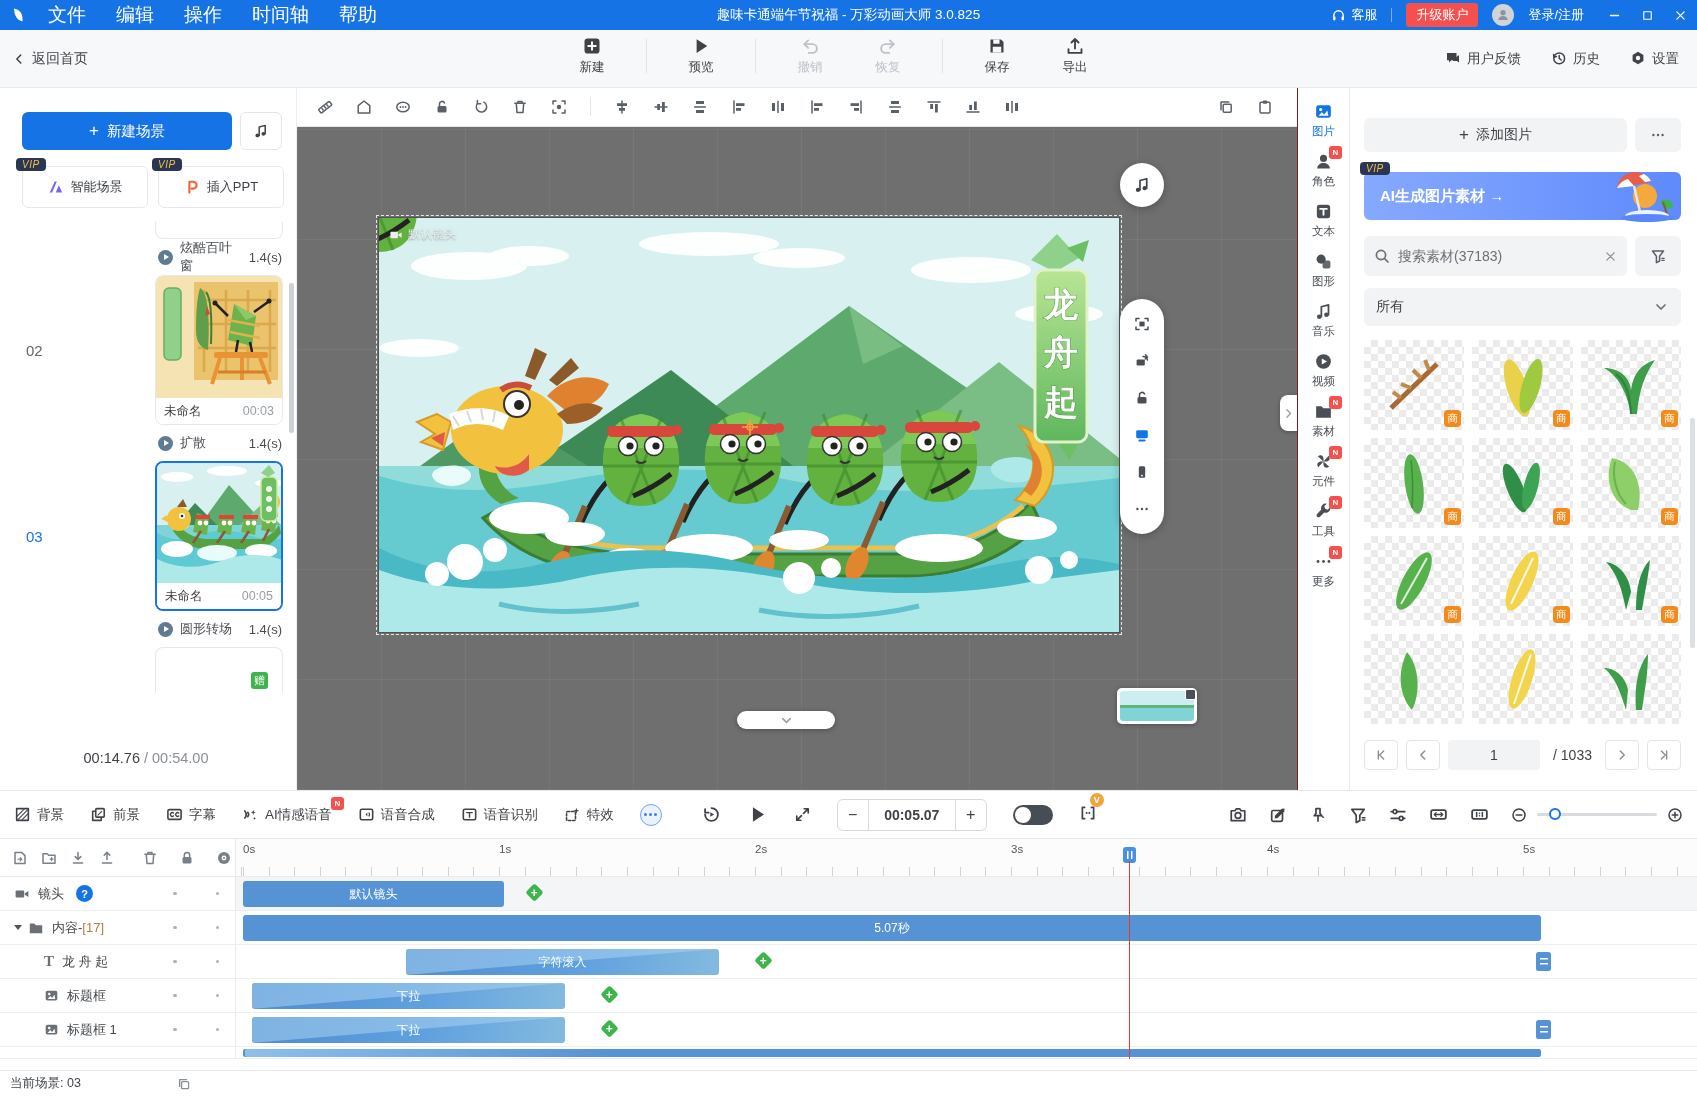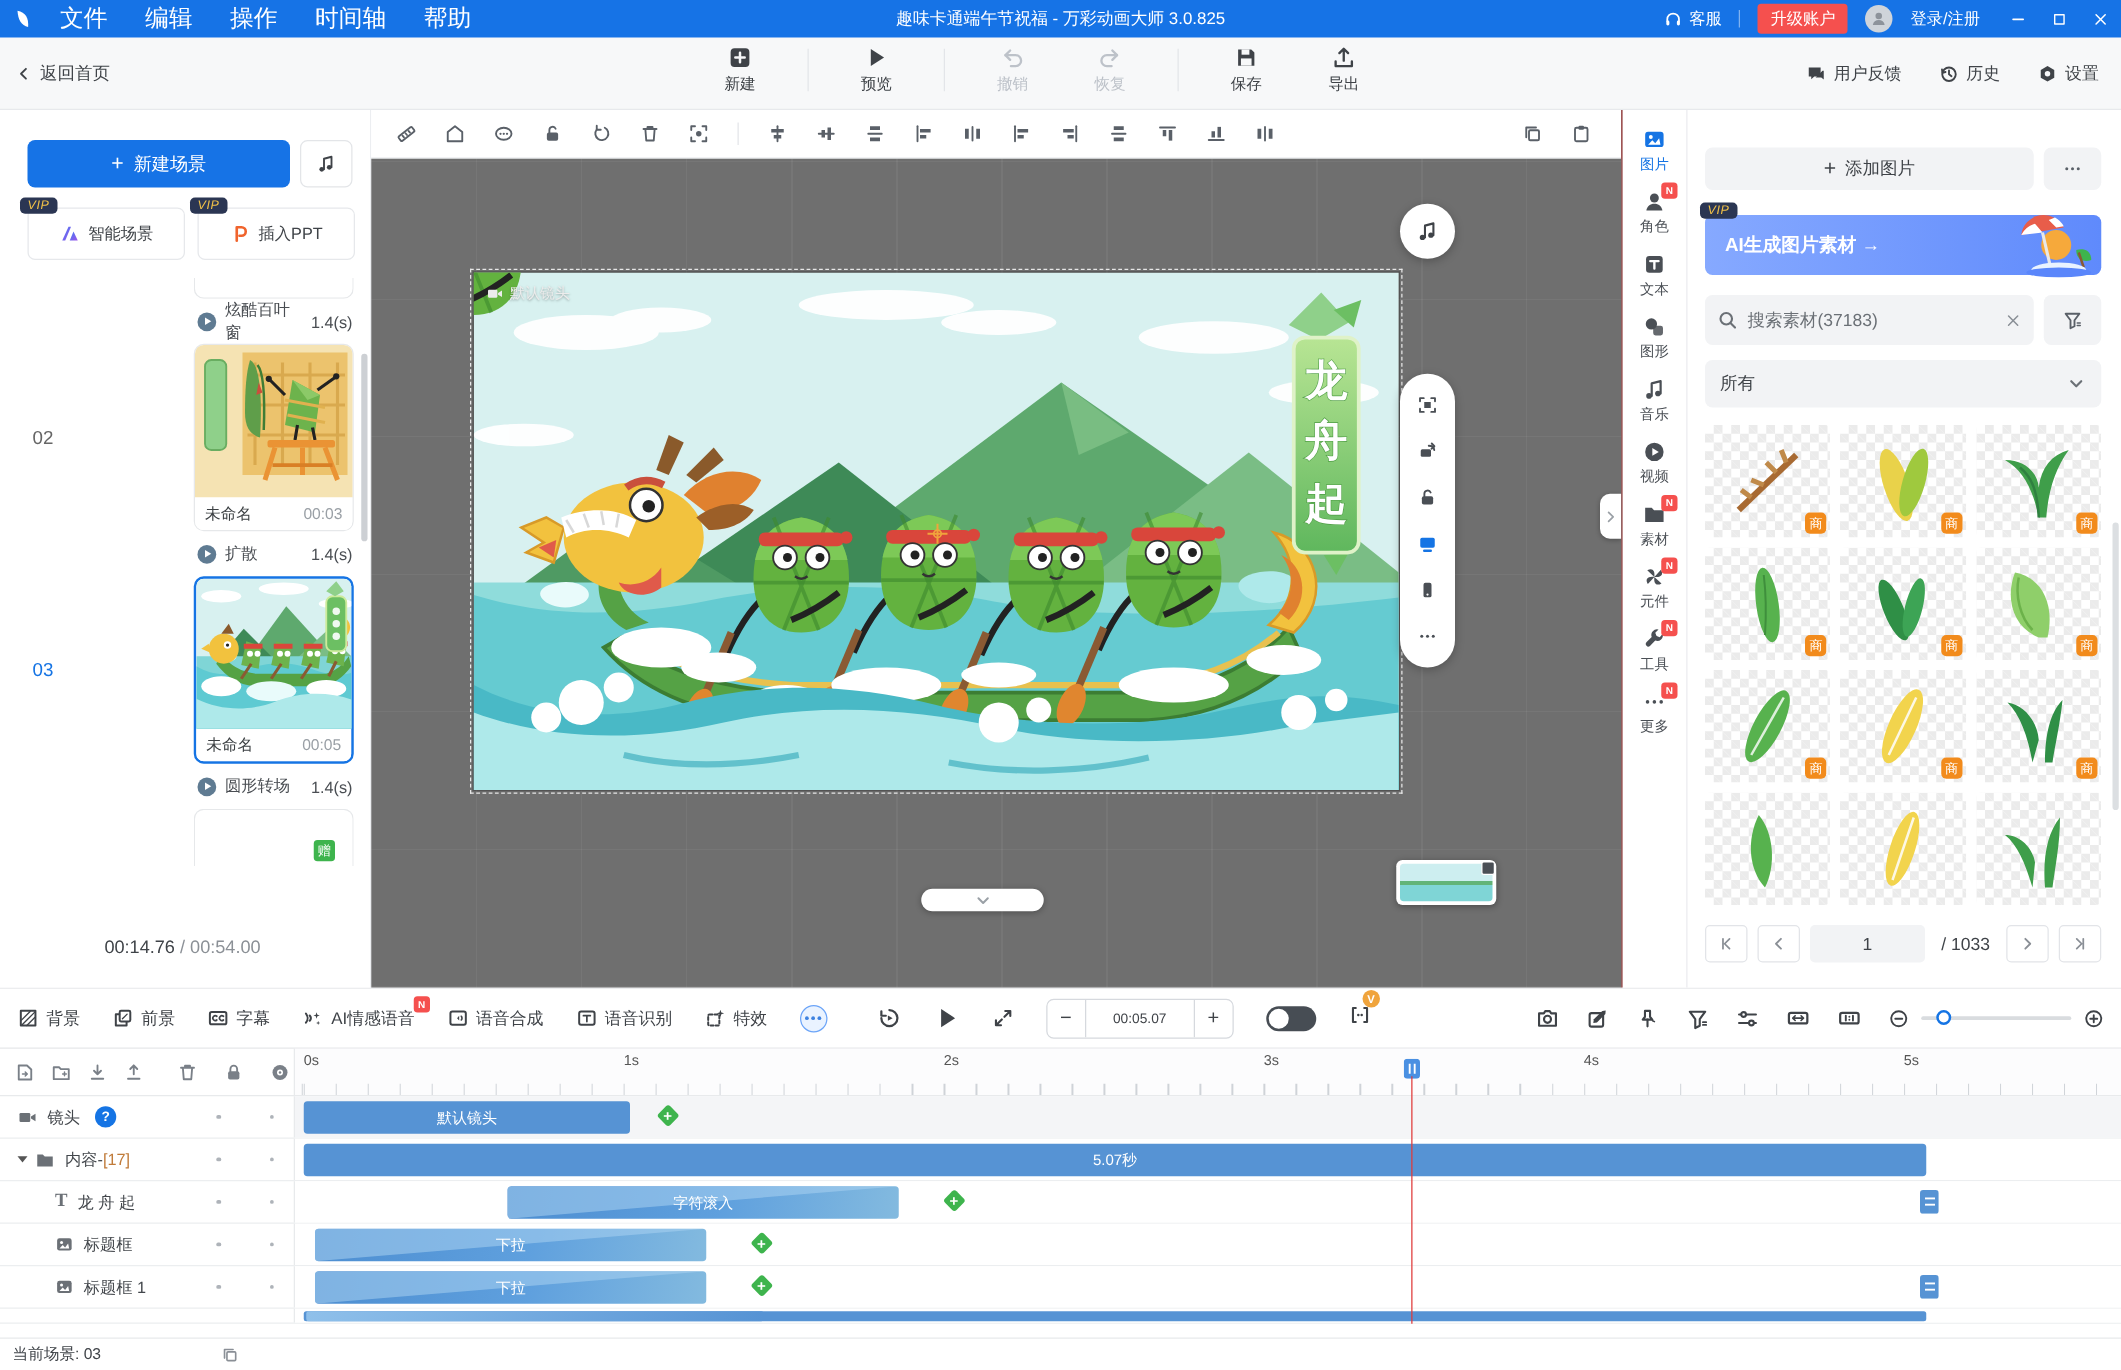--- a/index.html
+++ b/index.html
@@ -18,21 +18,21 @@
   .logo{width:16px;height:16px}
   
   .topbar{height:58px;background:#f7f8f9;border-bottom:1px solid #e7e9ec;position:relative;display:flex;align-items:center;color:#3f4348}
   .back{display:flex;align-items:center;gap:6px;font-size:14px;margin-left:12px}
   .tool-center{position:absolute;left:568px;top:6px;display:flex;gap:30px}
   .tool{display:flex;flex-direction:column;align-items:center;gap:3px;font-size:12.5px;width:48px}
   .tool .ic{width:20px;height:20px}
   .tool.disabled{color:#bdc2c9}
   .tool-sep{width:1px;height:34px;background:#e3e5e9;align-self:center}
   .top-right{position:absolute;right:18px;display:flex;gap:30px;font-size:13.5px}
-  .top-right .item{display:flex;align-items:center;gap:6px}
+  .top-right .item{display:flex;align-items:flex-start;gap:6px}
   
   .main{height:702px;display:flex}
   
   .sidebar{width:296px;background:#fff;position:relative;flex:none}
   .sb-row1{display:flex;gap:8px;margin:24px 14px 0 22px}
   .btn-newscene{flex:1;height:38px;background:#1673e6;color:#fff;border-radius:6px;display:flex;align-items:center;justify-content:center;gap:8px;font-size:14.5px}
   .btn-music{width:42px;height:38px;border:1px solid #e3e5e8;border-radius:6px;display:flex;align-items:center;justify-content:center;color:#3f4348}
   .sb-row2{display:flex;gap:10px;margin:16px 12px 0 22px}
   .vip-btn{flex:1;height:42px;border:1px solid #e6e8eb;border-radius:6px;display:flex;align-items:center;justify-content:center;gap:7px;font-size:13px;color:#3f4348;position:relative;background:#fff}
   .vip-badge{position:absolute;top:-9px;left:-7px;background:#2b3653;color:#f0c048;font-size:10px;font-weight:normal;font-style:italic;padding:1px 6px;border-radius:4px;letter-spacing:.5px}
@@ -104,21 +104,21 @@
   
   .bottombar{height:48px;background:#fff;border-top:1px solid #e6e8ea;display:flex;align-items:center;padding:0 14px;color:#3f4348}
   .bb-item{display:flex;align-items:center;gap:6px;font-size:13.5px;margin-right:26px;position:relative}
   .bb-item .ic{width:17px;height:17px}
   .bb-item .nbadge{top:-9px;right:-12px}
   .dots-blue{width:22px;height:22px;border-radius:50%;border:1.5px solid #6ba4f8;background:#eaf3ff;display:flex;align-items:center;justify-content:center;gap:2px;margin-right:40px}
   .dots-blue i{width:3px;height:3px;border-radius:50%;background:#3e82e0}
   .bb-center{display:flex;align-items:center;gap:26px}
   .stepper{display:flex;align-items:center;border:1px solid #d6d9de;border-radius:6px;height:32px;overflow:hidden}
   .stepper .sbtn{width:30px;text-align:center;font-size:16px;color:#3f4348}
-  .stepper .sval{width:88px;height:100%;display:flex;align-items:center;justify-content:center;font-size:11px;border-left:1px solid #d6d9de;border-right:1px solid #d6d9de;font-weight:normal;color:#3f4348}
+  .stepper .sval{width:88px;height:100%;display:flex;align-items:center;justify-content:center;font-size:14px;border-left:1px solid #d6d9de;border-right:1px solid #d6d9de;font-weight:bold;color:#3f4348}
   .toggle{width:40px;height:20px;border-radius:10px;background:#474d54;position:relative}
   .toggle:after{content:"";position:absolute;left:2px;top:2px;width:16px;height:16px;border-radius:50%;background:#fff}
   .vwrap{position:relative}
   .vbadge{position:absolute;top:-11px;right:-7px;width:14px;height:14px;border-radius:50%;background:#f0a43c;color:#fff;font-size:9px;font-weight:bold;display:flex;align-items:center;justify-content:center}
   .bb-right{margin-left:auto;display:flex;align-items:center;gap:22px}
   .zoomer{display:flex;align-items:center;gap:10px}
   .ztrack{width:120px;height:3px;background:#d9dcdf;border-radius:2px;position:relative}
   .zknob{position:absolute;left:12px;top:-5px;width:12px;height:12px;border-radius:50%;background:#fff;border:2.5px solid #1574e4}
   
   .timeline{height:258px;background:#fff;position:relative;border-top:1px solid #e6e8ea}

